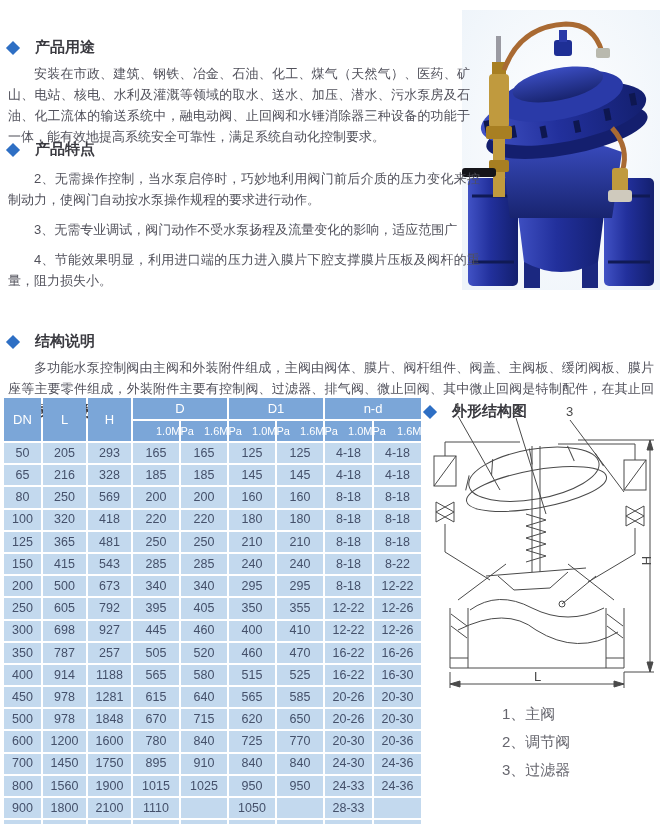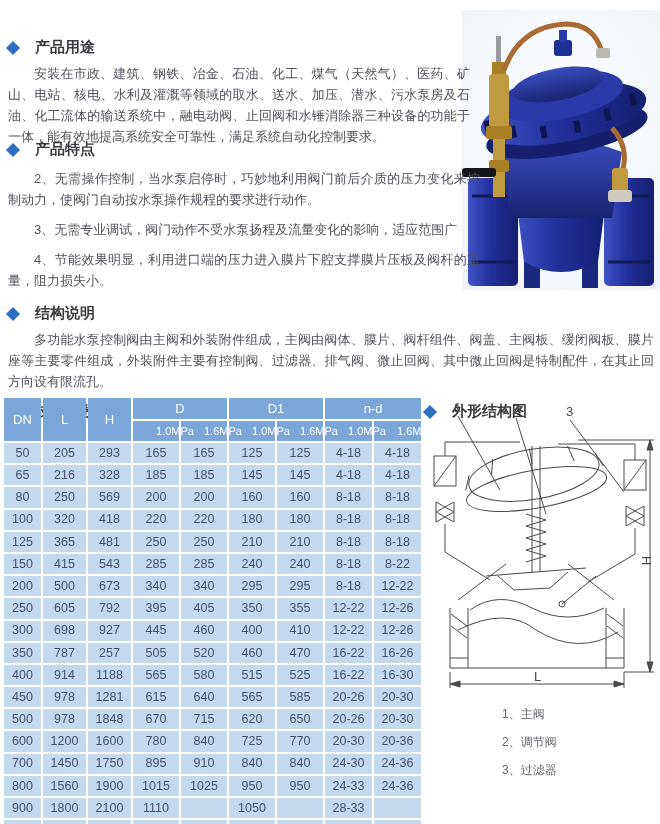--- a/index.html
+++ b/index.html
@@ -10,38 +10,38 @@
   .sec-h{display:flex;align-items:center;gap:17px;font-size:15px;font-weight:bold;color:#3a3a40;margin-top:32px;}
   .diamond{width:10px;height:10px;background:#2e6fc4;transform:rotate(45deg);flex:0 0 auto;}
 
   
   .para{margin:6px 0 0 0;font-size:13px;line-height:21px;color:#51515b;text-align:justify;}
   .indent{text-indent:2em;}
 
   .sec-usage{position:absolute;top:6px;left:8px;width:462px;}
   .sec-features{position:absolute;top:108px;left:8px;width:472px;}
   .sec-features .para{margin-top:9px;}
-  .sec-structure{position:absolute;top:272px;left:8px;width:646px;}
+  .sec-structure{position:absolute;top:300px;left:8px;width:646px;}
   .hdr-tech{position:absolute;top:370px;left:8px;}
   .hdr-outline{position:absolute;top:370px;left:425px;text-align:center;}
 
   
   .photo{position:absolute;top:10px;right:0;width:198px;height:280px;}
 
   
   table.tech{position:absolute;top:396px;left:2px;width:418px;border-collapse:separate;border-spacing:2px;table-layout:fixed;}
   table.tech th{background:#7ba6d8;color:#ffffff;font-weight:normal;font-size:13px;height:19px;text-align:center;}
   table.tech th.sub{font-size:11px;height:18px;padding-left:23px;}
   table.tech td{background:#c3d9ee;color:#44506a;font-size:12.5px;height:18.2px;text-align:center;line-height:1;}
 
   
   .diagram{position:absolute;top:394px;left:428px;width:228px;height:300px;}
   .diagram text{font-family:"Liberation Sans",sans-serif;fill:#4a4a4a;}
   .legend{position:absolute;top:700px;left:502px;}
-  .legend div{font-size:12px;color:#66666e;line-height:28px;}
+  .legend div{font-size:15px;color:#66666e;line-height:28px;}
 </style>
 </head>
 <body>
 
 <div class="page">
 
   <svg class="photo" viewBox="0 0 198 280" xmlns="http://www.w3.org/2000/svg">
     <defs>
       <linearGradient id="blu" x1="0" y1="0" x2="1" y2="0">
         <stop offset="0" stop-color="#4152c5"></stop>

